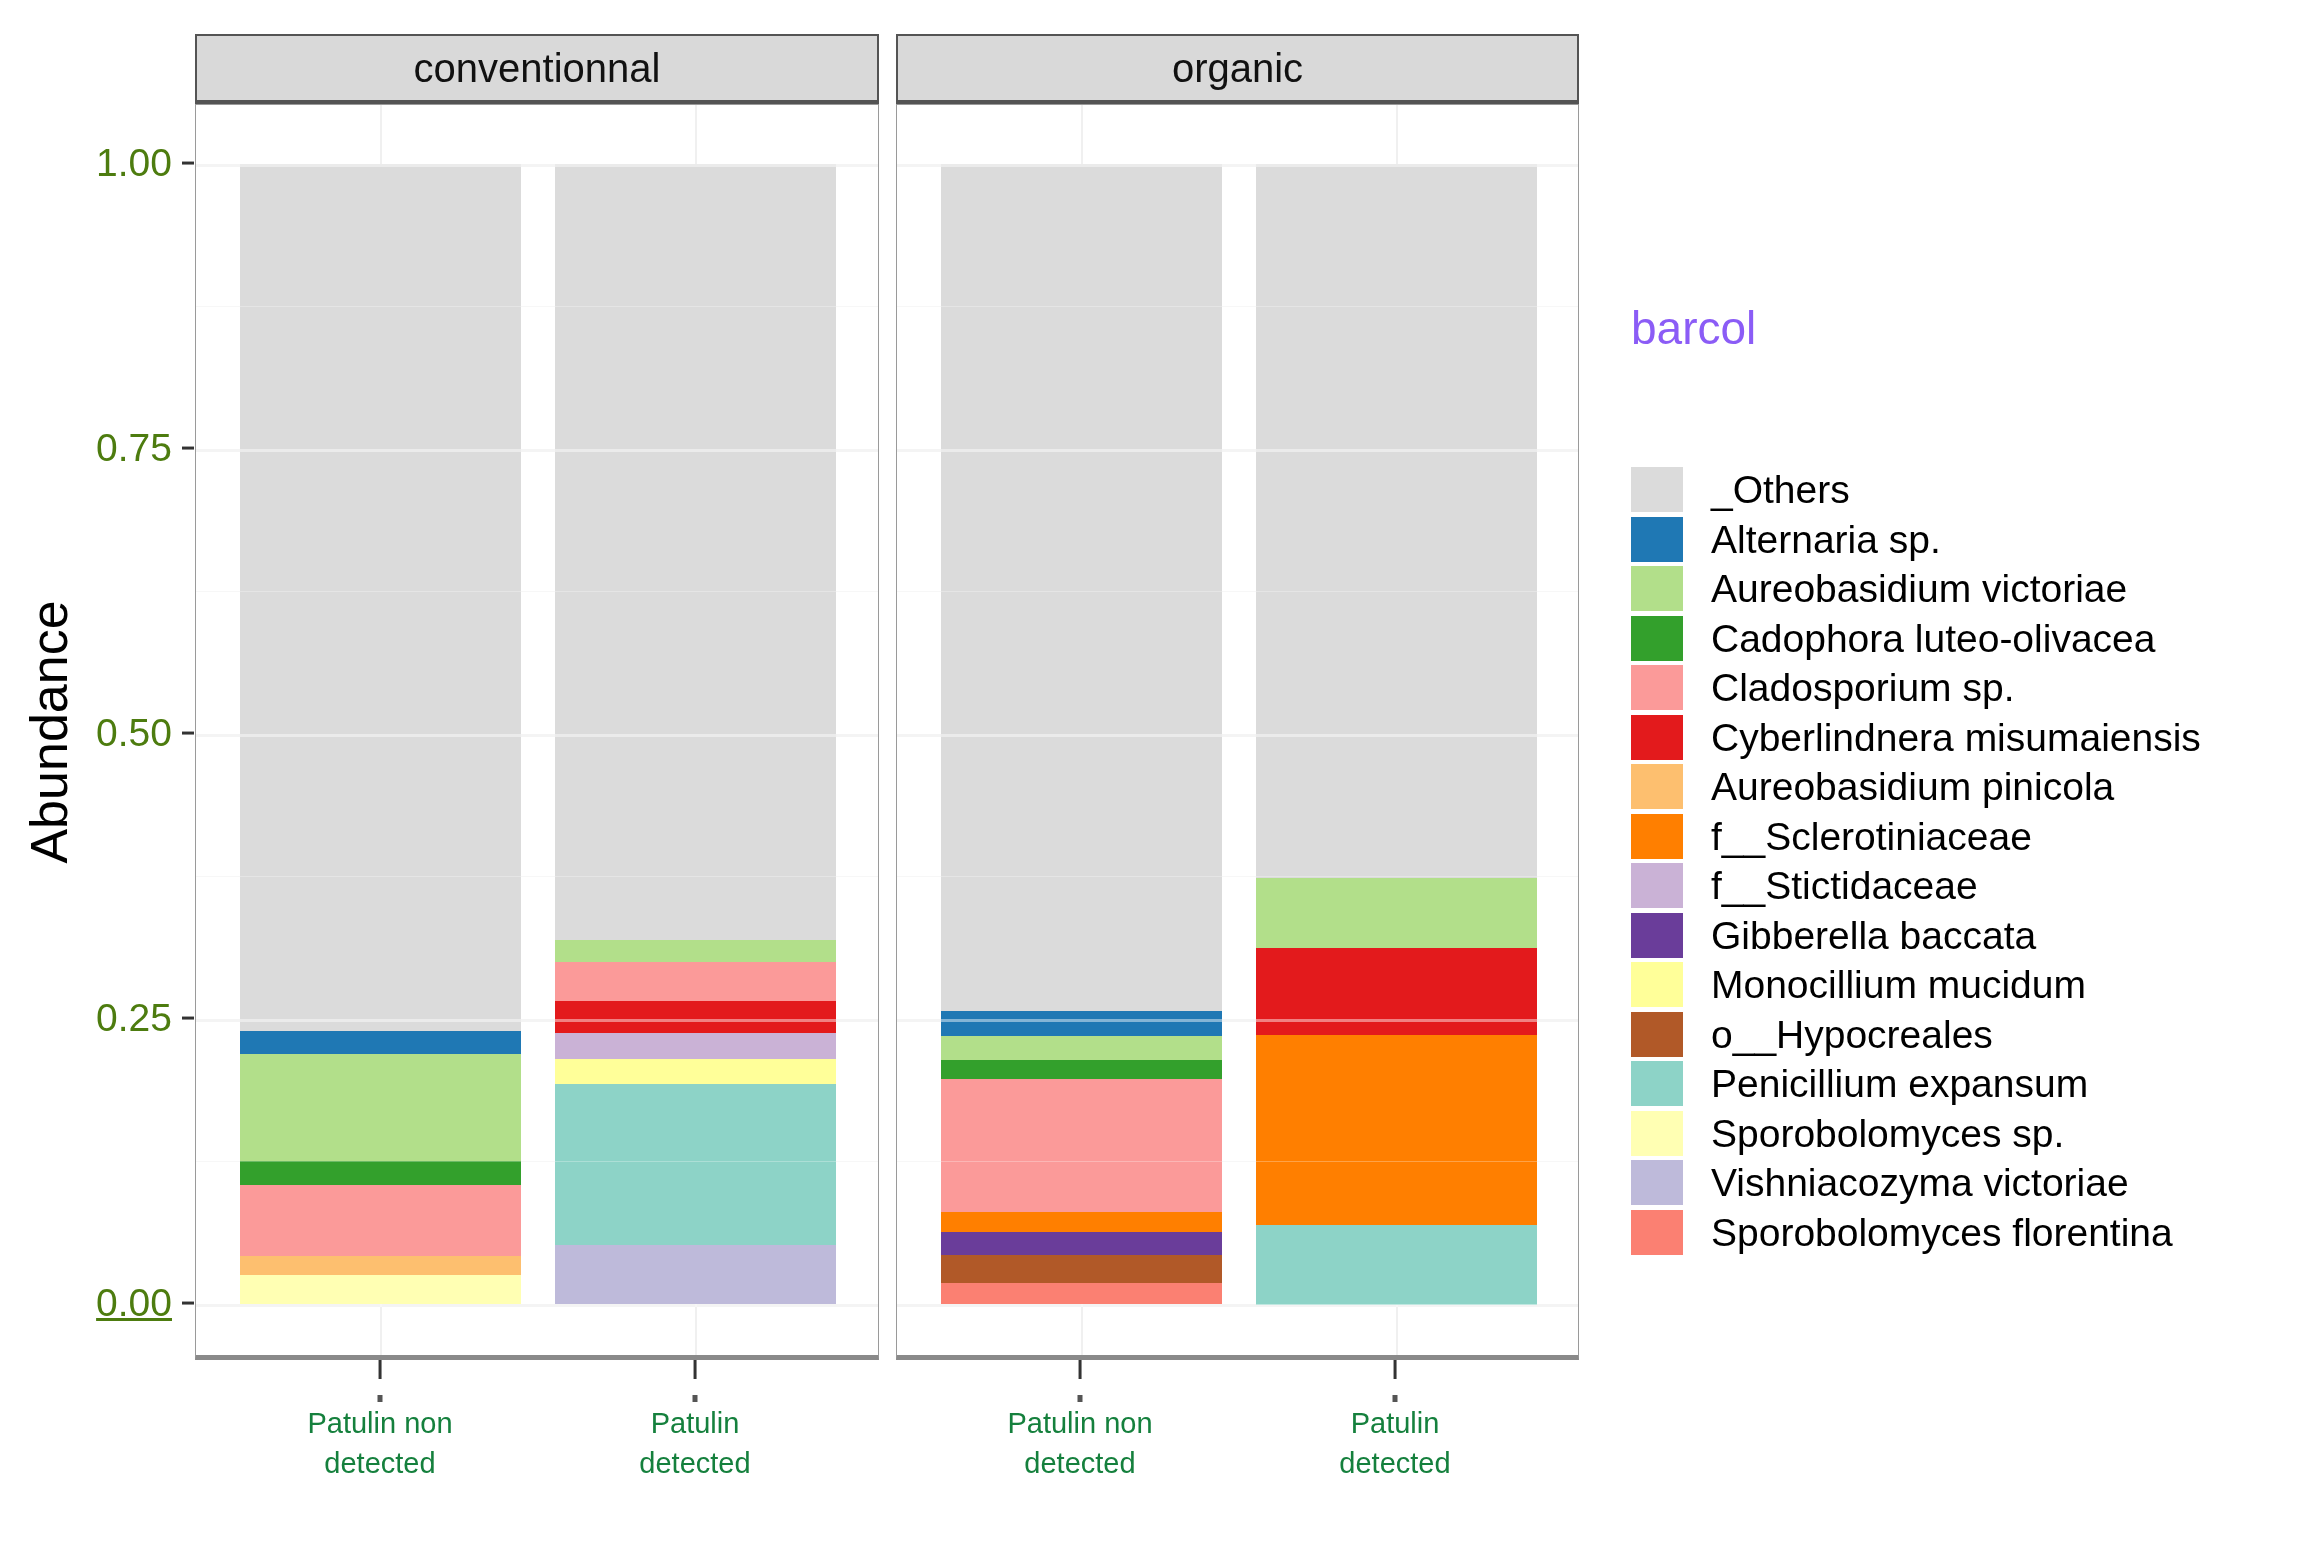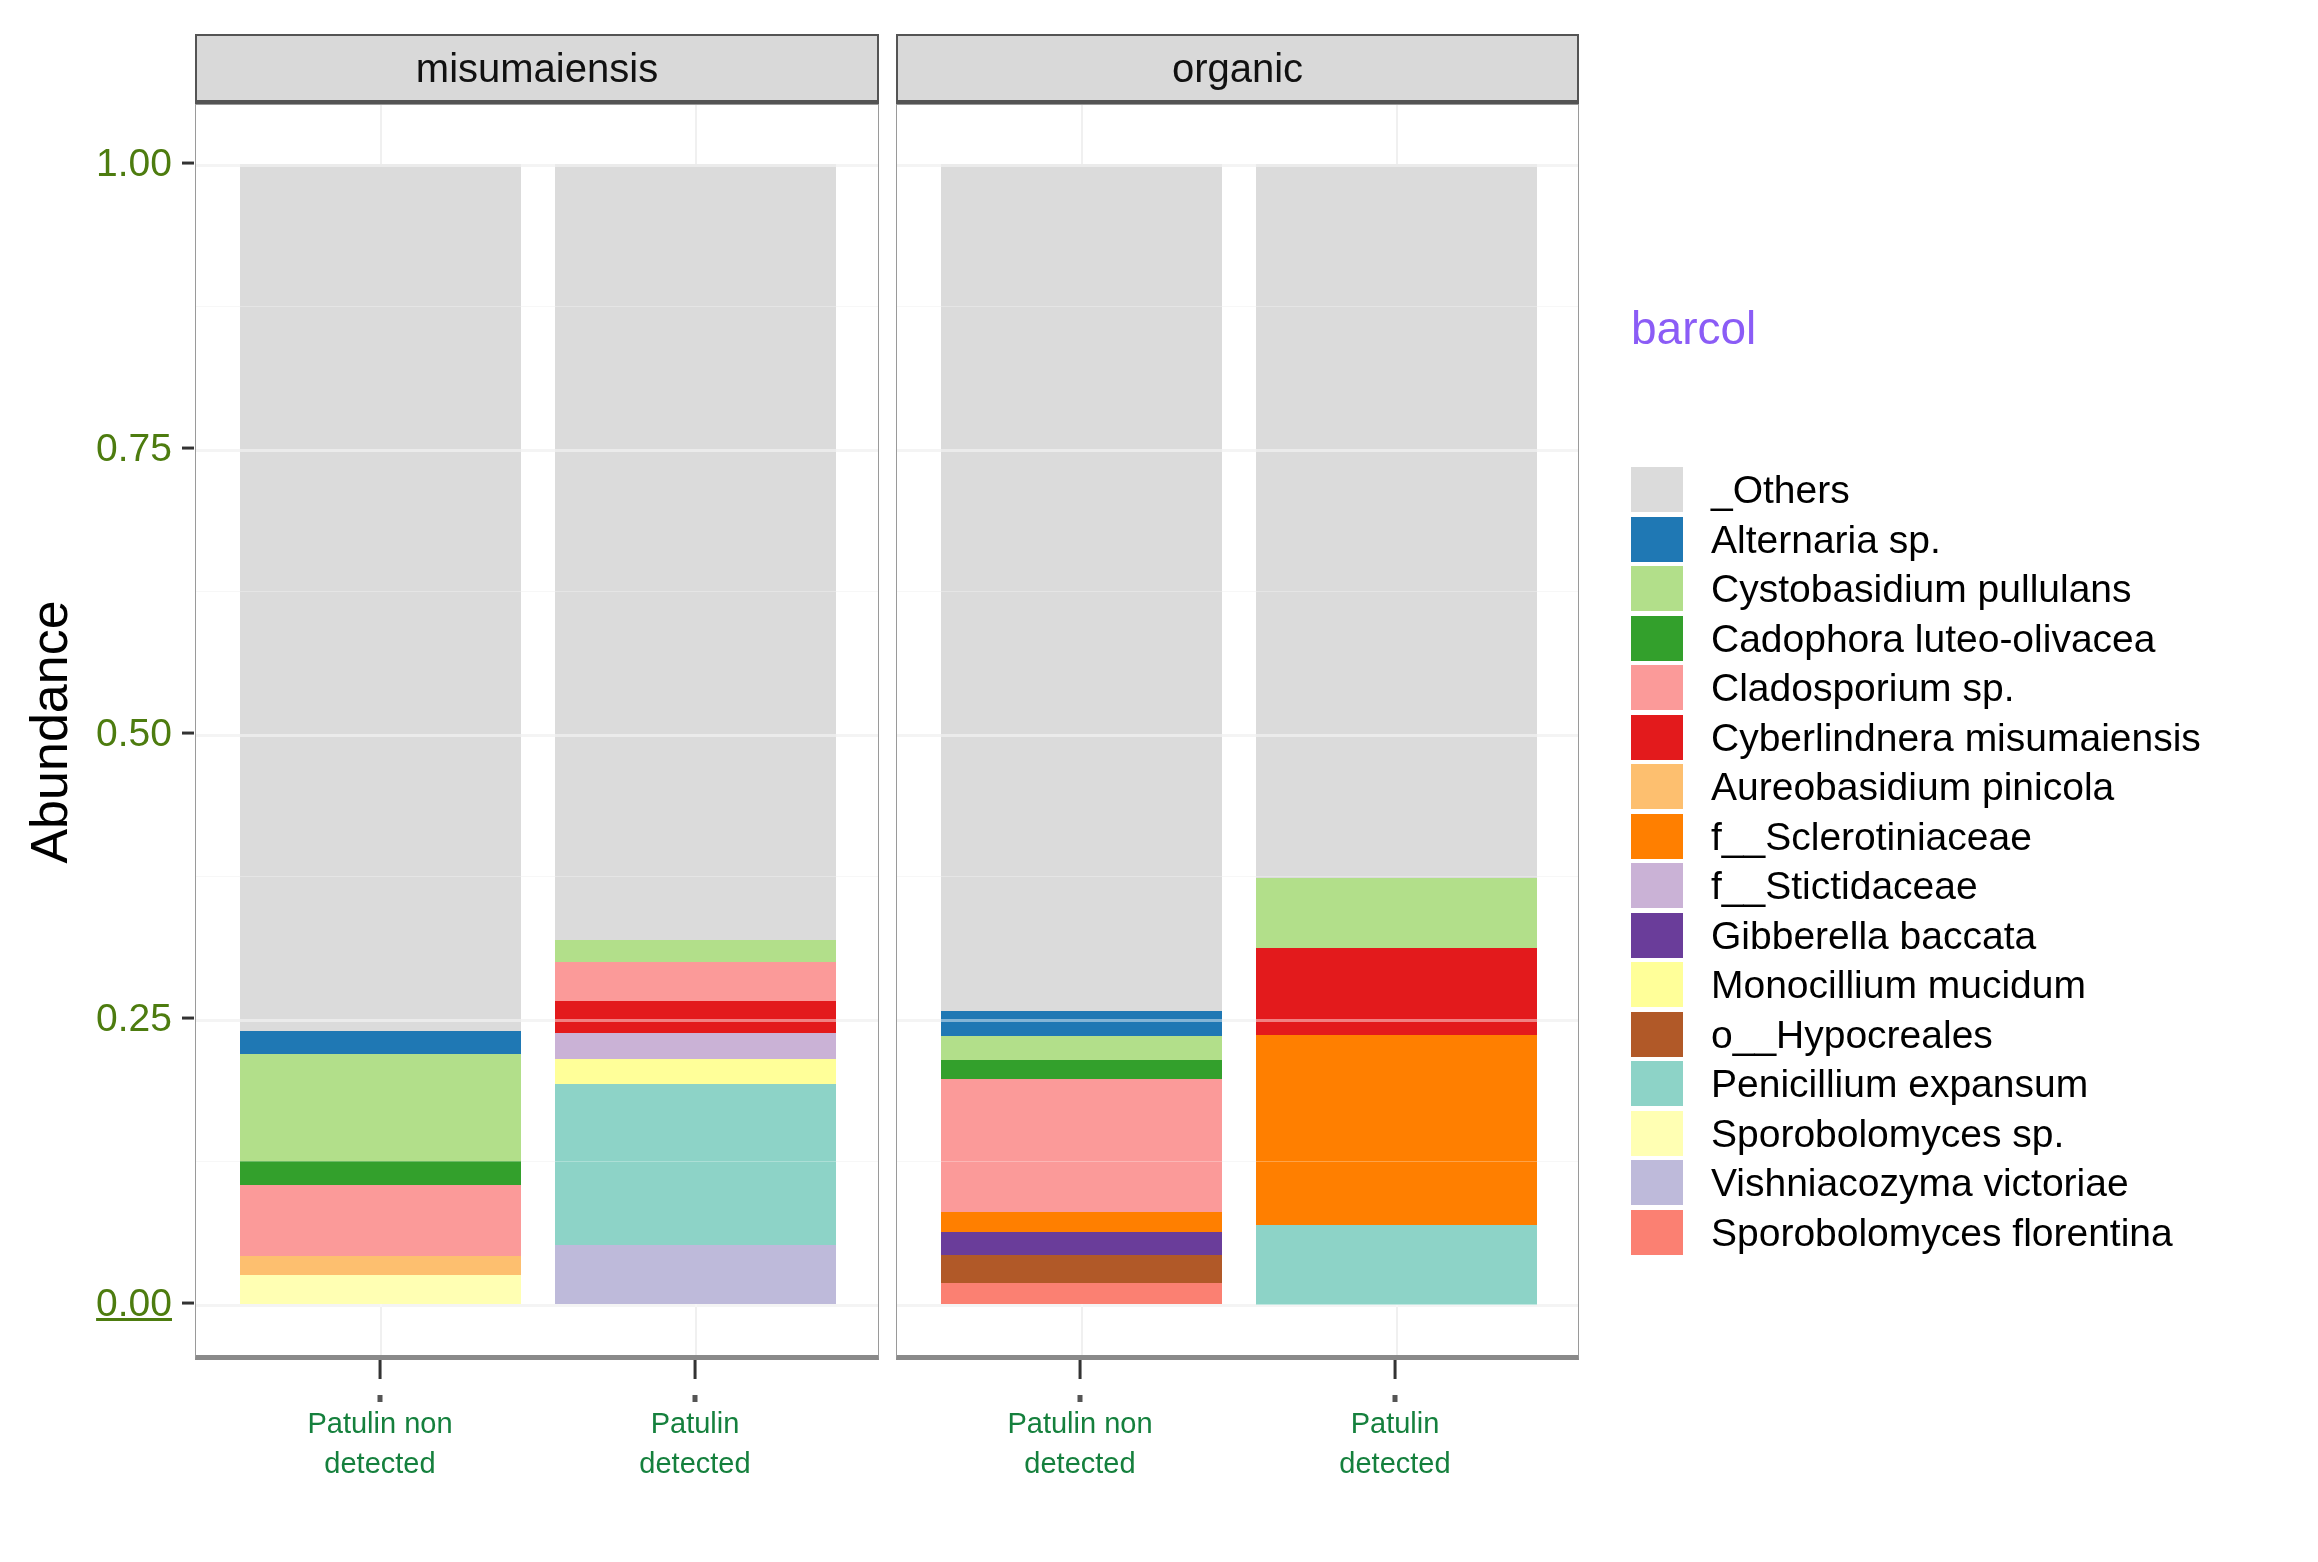--- a/index.html
+++ b/index.html
@@ -63,21 +63,21 @@
       <div class="x-tick-dot" style="left: 1080px; top: 1395px;"></div>
       <div class="x-tick-label" style="left: 1080px; top: 1403px;">Patulin non
 detected</div>
       <div class="x-tick-mark" style="left: 1395px; top: 1360px;"></div>
       <div class="x-tick-dot" style="left: 1395px; top: 1395px;"></div>
       <div class="x-tick-label" style="left: 1395px; top: 1403px;">Patulin
 detected</div>
     </div>
   <div id="chart-root">
       <div class="facet-strip" style="left: 195px; top: 34px; width: 684px; height: 70px;">
-        <div class="facet-label">misumaiensis</div>
+        <div class="facet-label">conventionnal</div>
       </div>
       <div class="plot-area" style="left: 195px; top: 104px; width: 684px; height: 1256px;">
         <div class="gridline-h major" style="top: 1199px;"></div>
         <div class="gridline-h major" style="top: 914px;"></div>
         <div class="gridline-h major" style="top: 629px;"></div>
         <div class="gridline-h major" style="top: 344px;"></div>
         <div class="gridline-h major" style="top: 59px;"></div>
         <div class="gridline-h minor" style="top: 1056px;"></div>
         <div class="gridline-h minor" style="top: 771px;"></div>
         <div class="gridline-h minor" style="top: 486px;"></div>
@@ -163,21 +163,21 @@
         <div class="legend-item" style="top: 56px;">
           <div class="legend-swatch" style="background: rgb(219, 219, 219);"></div>
           <div class="legend-label">_Others</div>
         </div>
         <div class="legend-item" style="top: 106px;">
           <div class="legend-swatch" style="background: rgb(31, 120, 180);"></div>
           <div class="legend-label">Alternaria sp.</div>
         </div>
         <div class="legend-item" style="top: 155px;">
           <div class="legend-swatch" style="background: rgb(178, 223, 138);"></div>
-          <div class="legend-label">Cystobasidium pullulans</div>
+          <div class="legend-label">Aureobasidium victoriae</div>
         </div>
         <div class="legend-item" style="top: 205px;">
           <div class="legend-swatch" style="background: rgb(51, 160, 44);"></div>
           <div class="legend-label">Cadophora luteo-olivacea</div>
         </div>
         <div class="legend-item" style="top: 254px;">
           <div class="legend-swatch" style="background: rgb(251, 154, 153);"></div>
           <div class="legend-label">Cladosporium sp.</div>
         </div>
         <div class="legend-item" style="top: 304px;">

